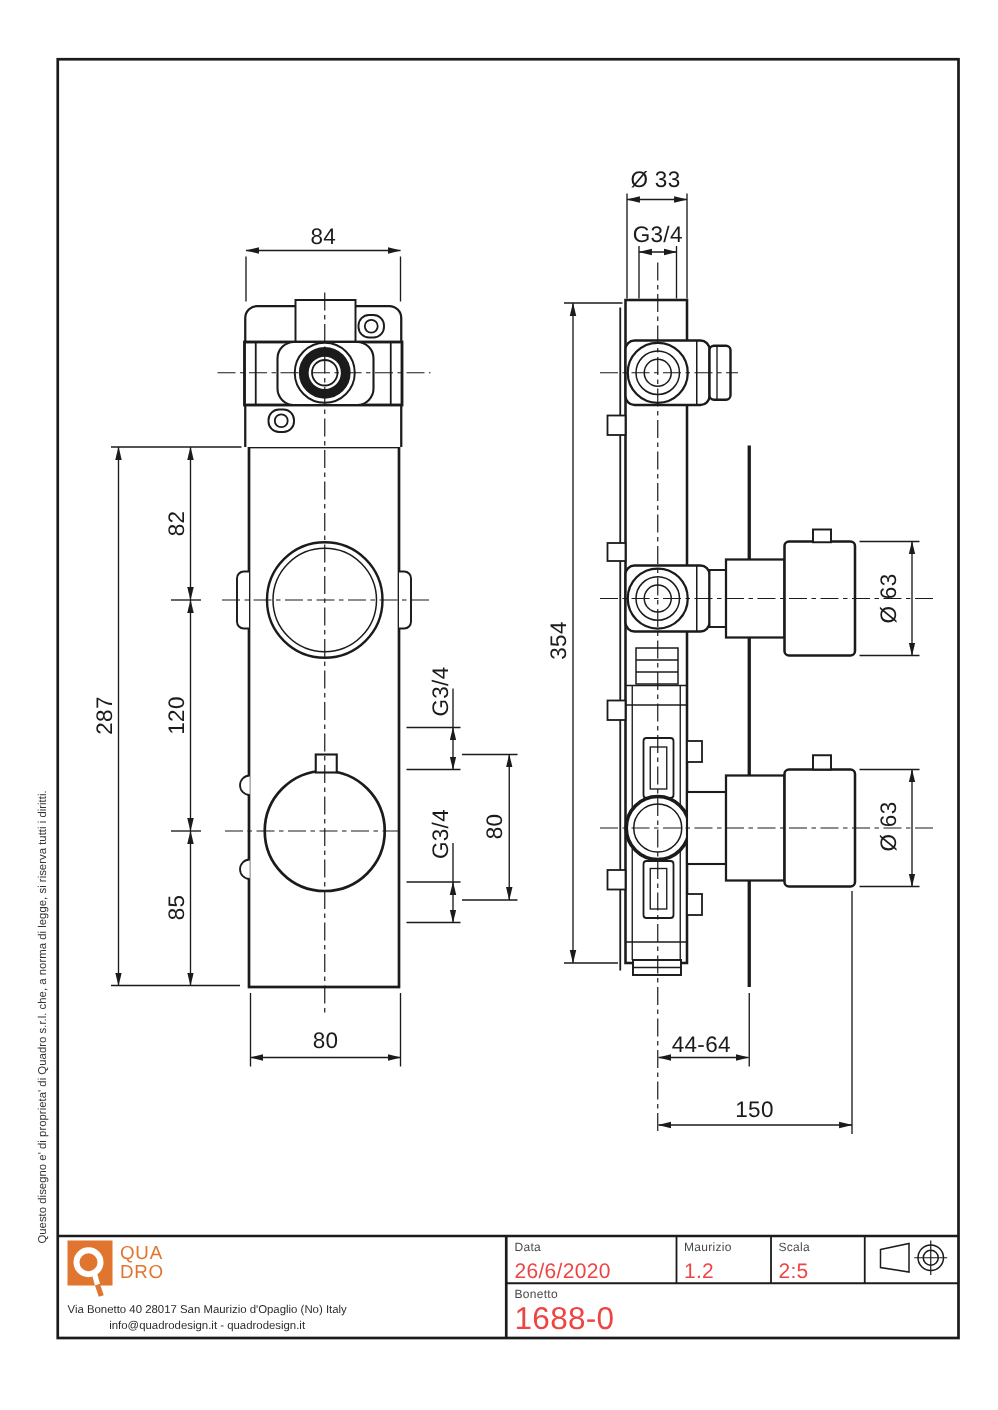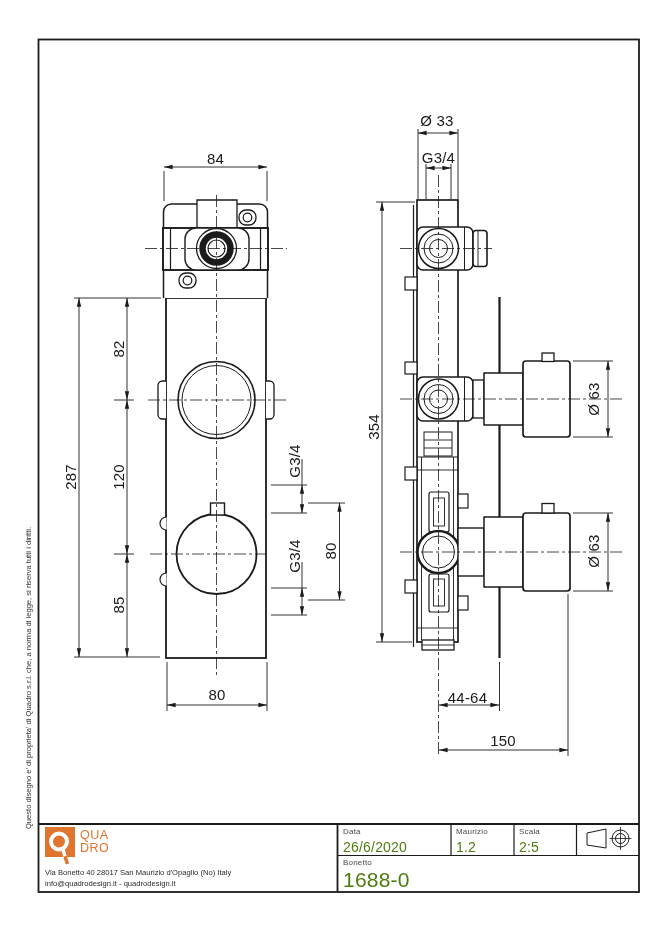--- a/index.html
+++ b/index.html
@@ -5,25 +5,25 @@
   html,body{margin:0;padding:0;background:#fff;}
   .page{position:relative;width:665px;height:940px;background:#fff;overflow:hidden;
         font-family:"Liberation Sans",sans-serif;}
   svg{position:absolute;left:0;top:0;}
   
   .dim{position:absolute;transform:translate(-50%,-50%);font-size:15px;color:#1b1b1b;
        white-space:nowrap;letter-spacing:.2px;}
   .dim.rot{transform:translate(-50%,-50%) rotate(-90deg);}
   
   .tb-label{position:absolute;font-size:8px;color:#4a4a4a;letter-spacing:.2px;}
-  .tb-value{position:absolute;font-size:14px;color:#4d7c0f;letter-spacing:.2px;}
+  .tb-value{position:absolute;font-size:14px;color:#ef4444;letter-spacing:.2px;}
   .tb-value.big{font-size:21px;}
   .logo-text{position:absolute;left:80px;top:829px;color:#E0752F;font-size:12.5px;
              font-weight:normal;line-height:13px;letter-spacing:.5px;}
-  .addr{position:absolute;left:45px;top:868px;font-size:7.6px;color:#2b2b2b;line-height:10.5px;}
+  .addr{position:absolute;left:45px;top:868px;font-size:7.6px;color:#2b2b2b;line-height:10.5px;text-align:center;}
   .margin-note{position:absolute;left:28px;top:678px;transform:translate(-50%,-50%) rotate(-90deg);
                white-space:nowrap;font-size:7.6px;color:#333;}
   .logo-box{position:absolute;left:45px;top:827px;width:30px;height:30px;overflow:visible;}
 </style>
 </head>
 <body>
 
 <div class="page">
 
 <svg width="665" height="940" viewBox="0 0 665 940">

